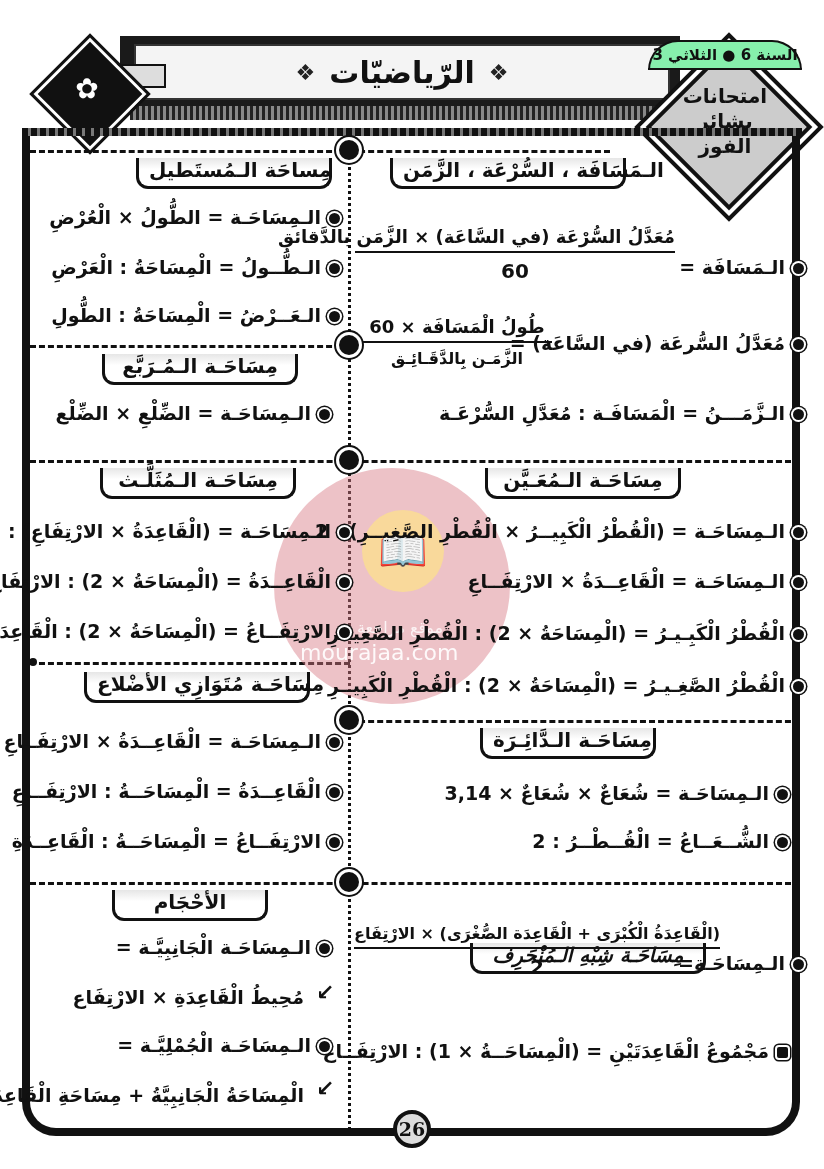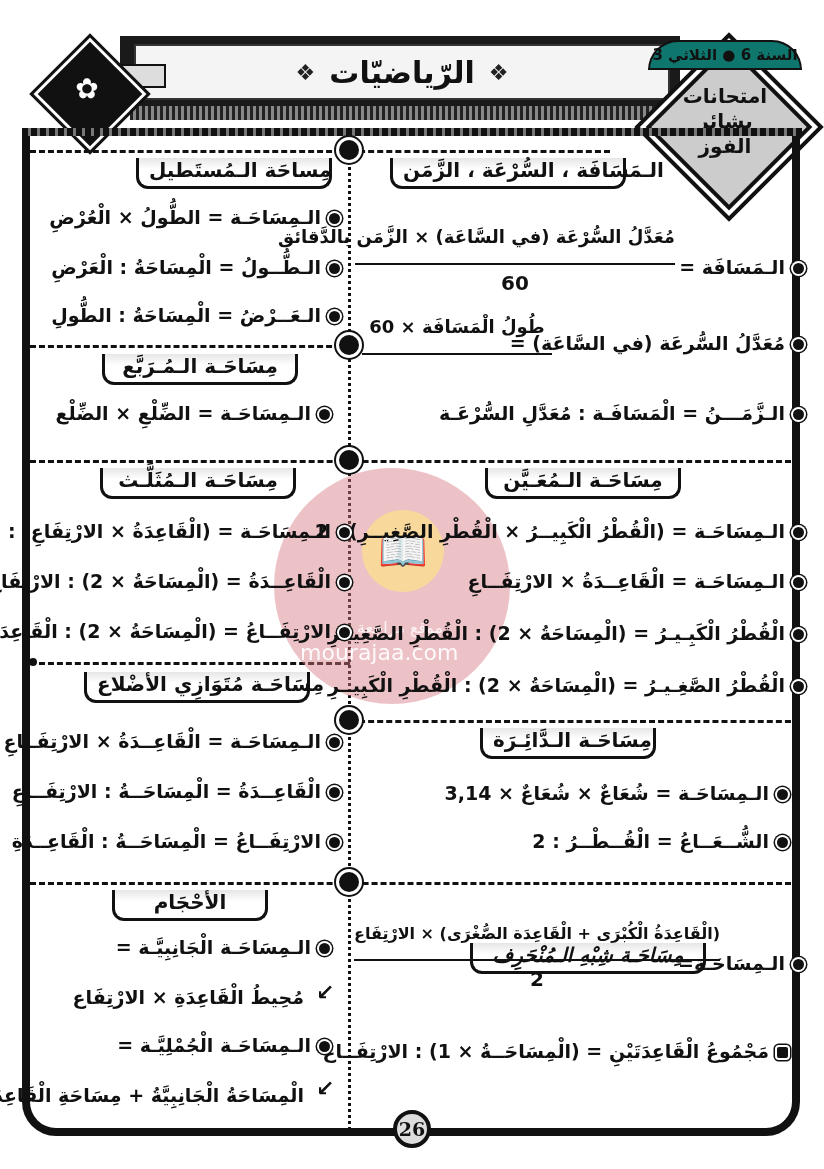--- a/index.html
+++ b/index.html
@@ -11,34 +11,34 @@
   .header-ornament{font-size:22px;color:#222;}
   .under-band{position:absolute;left:130px;top:106px;width:540px;height:14px;background:repeating-linear-gradient(90deg,#222 0 3px,#888 3px 6px);}
   
   .left-badge{position:absolute;left:32px;top:36px;width:110px;height:110px;}
   .left-badge .diamond{position:absolute;left:18px;top:18px;width:74px;height:74px;background:#111;transform:rotate(45deg);border:3px solid #fff;outline:3px solid #111;}
   .left-badge .glyph{position:absolute;left:0;top:36px;width:110px;text-align:center;color:#fff;font-size:28px;}
   .left-ribbon{position:absolute;left:40px;top:28px;width:90px;height:20px;background:#ddd;border:2px solid #111;}
   
   .right-badge{position:absolute;left:640px;top:40px;width:170px;height:170px;}
   .right-badge .diamond{position:absolute;left:30px;top:28px;width:110px;height:110px;background:#ccc;transform:rotate(45deg);border:4px solid #111;outline:4px solid #fff;box-shadow:0 0 0 8px #111;}
-  .right-badge .ribbon{position:absolute;left:8px;top:0;width:150px;height:26px;background:#0f766e;border:2px solid #111;border-radius:40px 40px 0 0;text-align:center;font-weight:bold;font-size:15px;line-height:26px;direction:rtl;}
+  .right-badge .ribbon{position:absolute;left:8px;top:0;width:150px;height:26px;background:#86efac;border:2px solid #111;border-radius:40px 40px 0 0;text-align:center;font-weight:bold;font-size:15px;line-height:26px;direction:rtl;}
   .right-badge .lines{position:absolute;left:30px;top:44px;width:110px;text-align:center;direction:rtl;font-weight:bold;font-size:20px;line-height:25px;color:#111;}
   
   .frame{position:absolute;left:22px;top:128px;width:778px;height:1008px;border:8px solid #111;border-top:none;border-radius:0 0 34px 34px;box-sizing:border-box;}
   .frame-top{position:absolute;left:22px;top:128px;width:780px;height:8px;background:repeating-linear-gradient(90deg,#111 0 6px,#777 6px 9px);}
   .vdiv{position:absolute;left:348px;top:150px;width:0;height:980px;border-left:3px dotted #111;}
   .hdiv{position:absolute;height:0;border-top:3px dashed #111;}
   .knot{position:absolute;width:20px;height:20px;margin-left:-10px;margin-top:-10px;border-radius:50%;background:#111;box-shadow:0 0 0 3px #fff,0 0 0 5px #111;}
   .dot{position:absolute;width:8px;height:8px;margin-left:-4px;margin-top:-4px;border-radius:50%;background:#111;}
   .sec-title{position:absolute;font-weight:bold;font-size:20px;text-align:center;border-bottom:3px solid #111;border-left:3px solid #111;border-right:3px solid #111;border-radius:0 0 12px 12px;padding:0 10px 4px;background:linear-gradient(#e6e6e6,#fff 40%);white-space:nowrap;}
   .line{position:absolute;font-weight:bold;font-size:19px;white-space:nowrap;direction:rtl;}
   .bullet{display:inline-block;width:11px;height:11px;border-radius:50%;background:#111;box-shadow:0 0 0 2px #fff,0 0 0 3.5px #111;margin-left:8px;vertical-align:middle;}
   .frac{position:absolute;text-align:center;font-weight:bold;direction:rtl;}
-  .frac .num{font-size:18px;white-space:nowrap;padding-bottom:16px;border-bottom:2.5px solid #111;}
+  .frac .num{font-size:18px;white-space:nowrap;padding-bottom:4px;border-bottom:2.5px solid #111;}
   .frac .den{font-size:20px;padding-top:6px;}
   .arrow{position:absolute;font-size:22px;font-weight:bold;}
   
   .wm-circle{position:absolute;left:274px;top:468px;width:236px;height:236px;border-radius:50%;background:rgba(214,120,130,0.45);}
   .wm-inner{position:absolute;left:362px;top:510px;width:82px;height:82px;border-radius:50%;background:rgba(250,220,150,0.9);display:flex;align-items:center;justify-content:center;font-size:40px;color:#fff;}
   .wm-text{position:absolute;left:300px;top:640px;width:200px;text-align:left;color:rgba(255,255,255,0.9);font-size:22px;font-family:"DejaVu Sans",sans-serif;}
   .wm-ar{position:absolute;left:300px;top:618px;width:200px;text-align:center;color:rgba(255,255,255,0.8);font-size:16px;}
   
   .pagenum{position:absolute;left:393px;top:1110px;width:38px;height:38px;border-radius:50%;background:#ddd;border:4px solid #111;box-sizing:border-box;text-align:center;font-family:"DejaVu Serif",serif;font-weight:bold;font-size:19px;line-height:30px;}
 </style>
@@ -99,20 +99,21 @@
 
 <div class="sec-title" style="left:390px;top:158px;width:210px;">الـمَسَافَة ، السُّرْعَة ، الزَّمَن</div>
 <div class="line" style="right:20px;top:256px;"><span class="bullet"></span><span>الـمَسَافَة</span> <span>=</span></div>
 <div class="frac" style="left:355px;top:226px;width:320px;">
   <div class="num">مُعَدَّلُ السُّرْعَة (في السَّاعَة) × الزَّمَن بالدَّقائق</div>
   <div class="den">60</div>
 </div>
 <div class="line" style="right:20px;top:332px;"><span class="bullet"></span><span>مُعَدَّلُ السُّرعَة (في السَّاعَة)</span> <span>=</span></div>
 <div class="frac" style="left:362px;top:316px;width:190px;">
   <div class="num">طُولُ الْمَسَافَة × 60</div>
+  <div class="den" style="font-size:16px;">الزَّمَـن بِالدَّقَـائِـق</div>
 </div>
 <div class="line" style="right:20px;top:402px;"><span class="bullet"></span><span>الـزَّمَـــنُ = الْمَسَافَـة : مُعَدَّلِ السُّرْعَـة</span></div>
 
 <div class="sec-title" style="left:136px;top:158px;width:170px;">مِساحَة الـمُستَطيل</div>
 <div class="line" style="right:484px;top:206px;"><span class="bullet"></span><span>الـمِسَاحَـة = الطُّولُ × الْعُرْضِ</span></div>
 <div class="line" style="right:484px;top:256px;"><span class="bullet"></span><span>الـطُّــولُ = الْمِسَاحَةُ : الْعَرْضِ</span></div>
 <div class="line" style="right:484px;top:304px;"><span class="bullet"></span><span>الـعَــرْضُ = الْمِسَاحَةُ : الطُّولِ</span></div>
 
 <div class="sec-title" style="left:102px;top:354px;width:170px;">مِسَاحَـة الـمُـرَبَّع</div>
 <div class="line" style="right:494px;top:402px;"><span class="bullet"></span><span>الـمِسَاحَـة = الضِّلْعِ × الضِّلْع</span></div>

